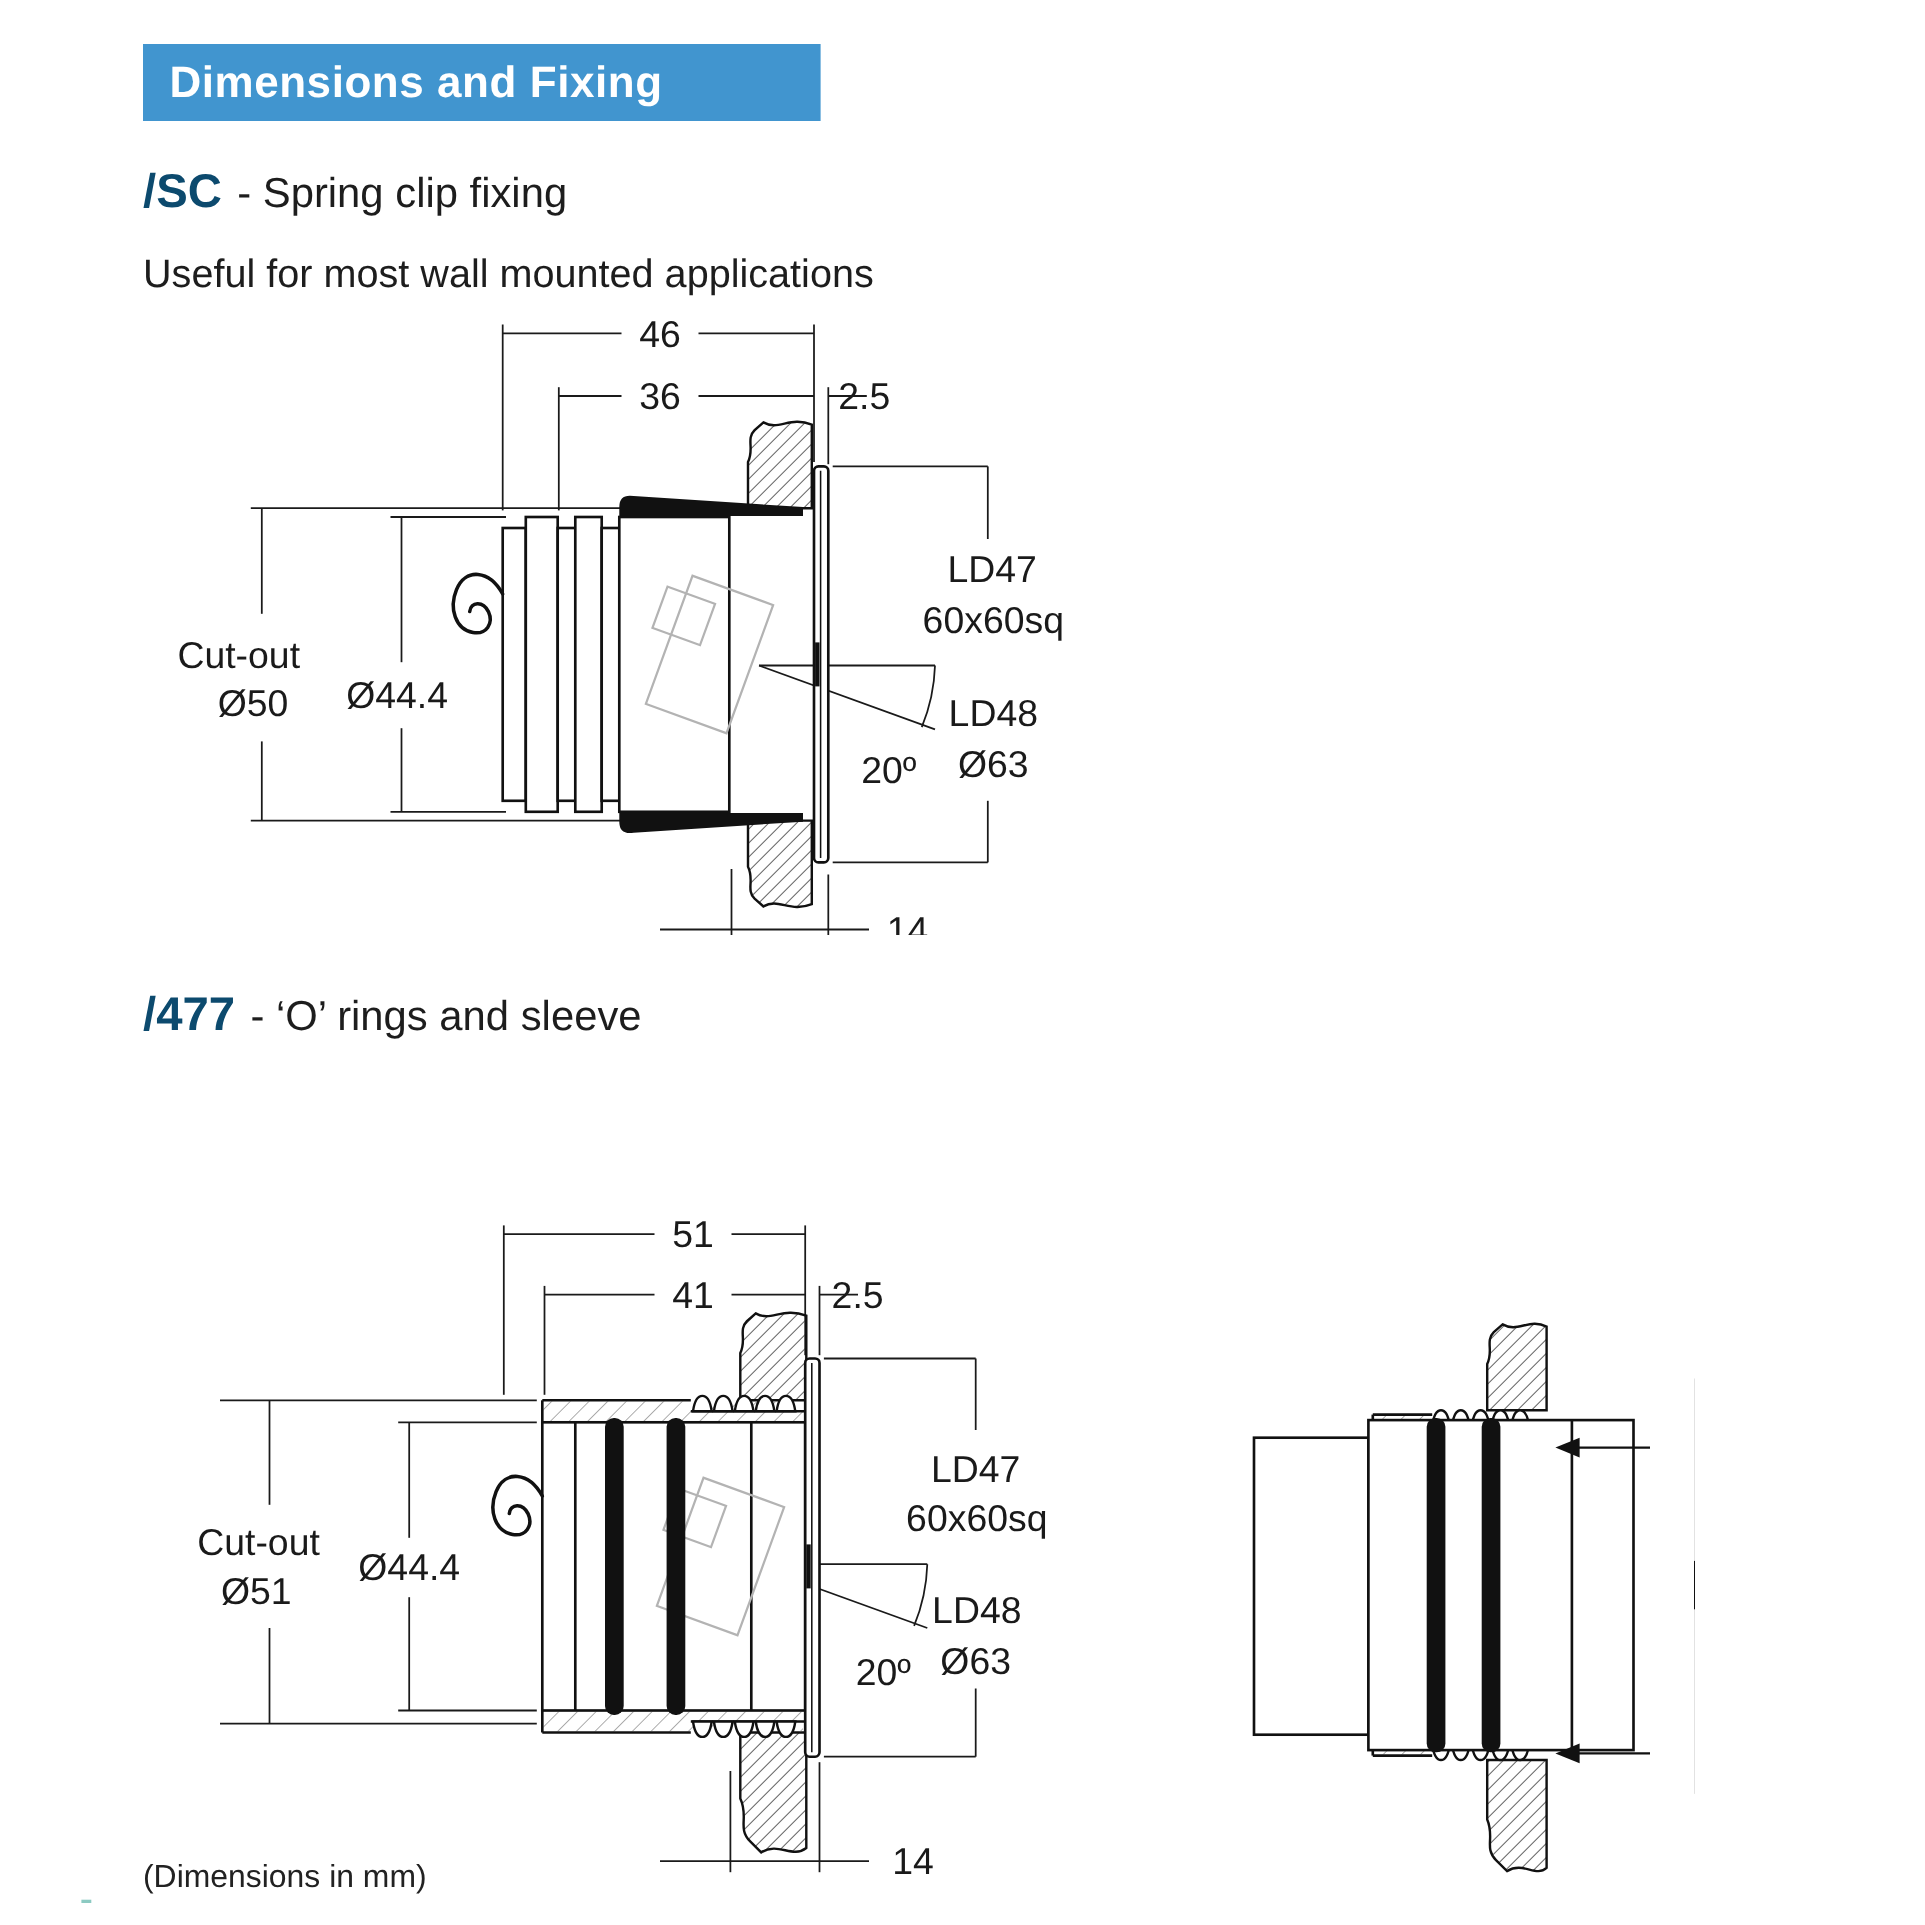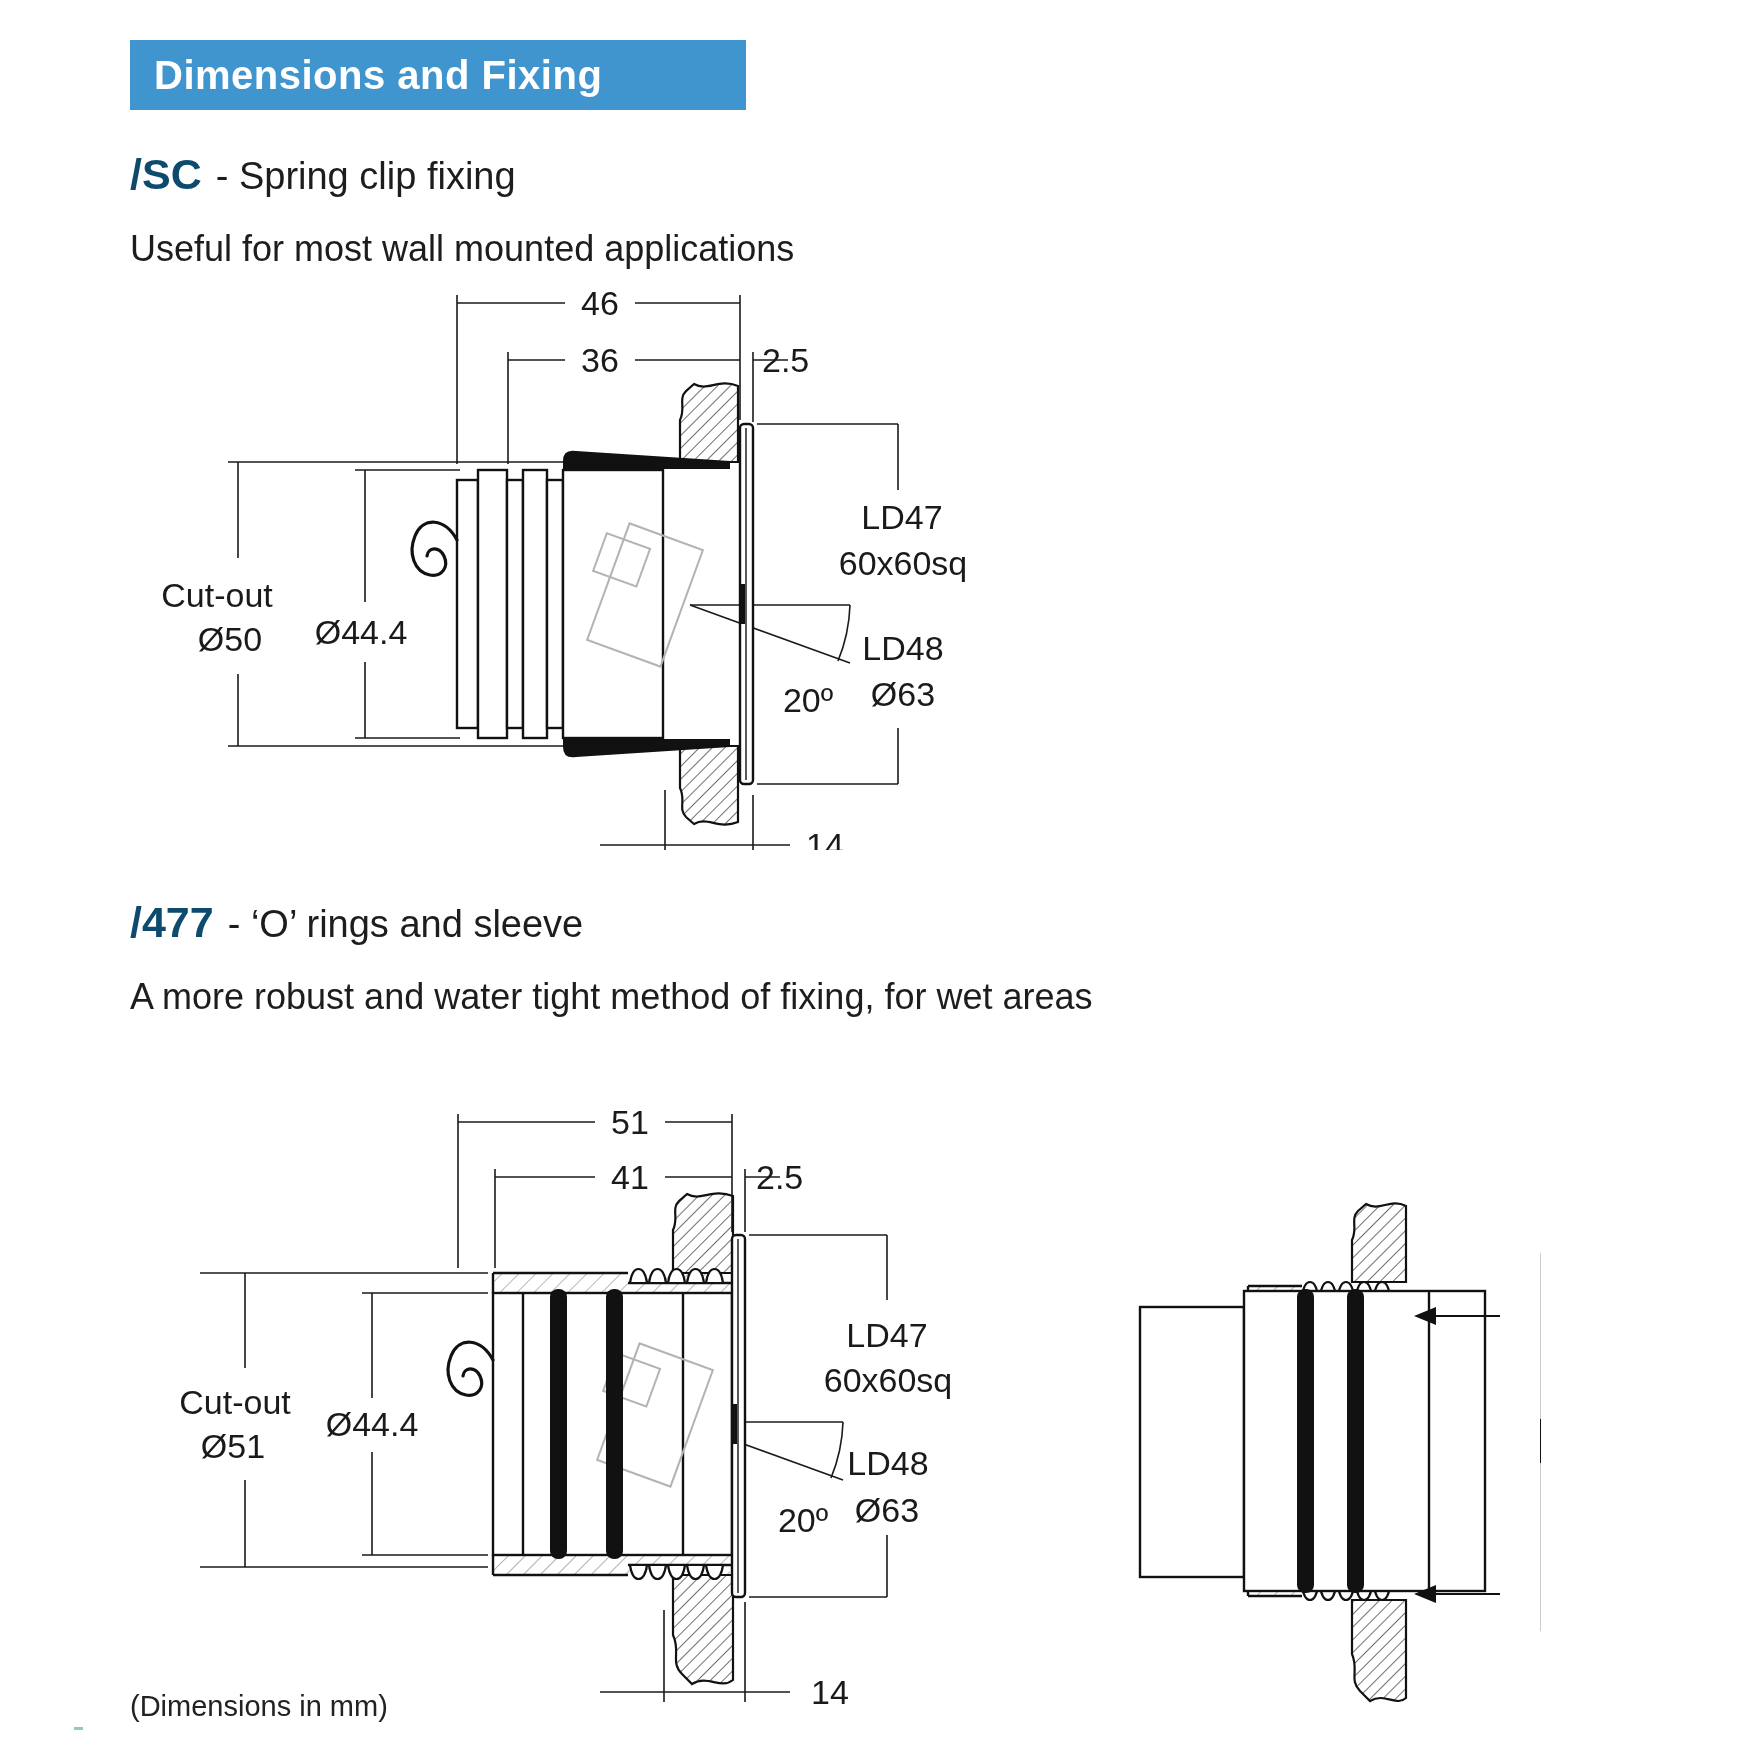--- a/index.html
+++ b/index.html
@@ -118,21 +118,20 @@
     <text x="763" y="325" text-anchor="middle">60x60sq</text>
     <text x="763" y="410" text-anchor="middle">LD48</text>
     <text x="763" y="456" text-anchor="middle">Ø63</text>
     <text x="668" y="462" text-anchor="middle">20º</text>
     <text x="685" y="607" text-anchor="middle">14</text>
   </svg>
 
   <div class="sec-heading" style="top:898px;text-align:right;">
     <span class="code">/477</span><span class="rest">- ‘O’ rings and sleeve</span>
   </div>
-  <div class="sec-desc" style="top:976px;">A more robust and water tight method of fixing, for wet areas</div>
 
   <svg class="diag" style="left:140px;top:990px;" width="950" height="750" viewBox="0 0 950 750">
     <defs>
       <pattern id="hatch2" width="9" height="9" patternUnits="userSpaceOnUse" patternTransform="rotate(45)">
         <line x1="0" y1="0" x2="0" y2="9" stroke="#333" stroke-width="1.4"></line>
       </pattern>
       <pattern id="hatch2l" width="12" height="12" patternUnits="userSpaceOnUse" patternTransform="rotate(45)">
         <line x1="0" y1="0" x2="0" y2="12" stroke="#777" stroke-width="1.1"></line>
       </pattern>
     </defs>

